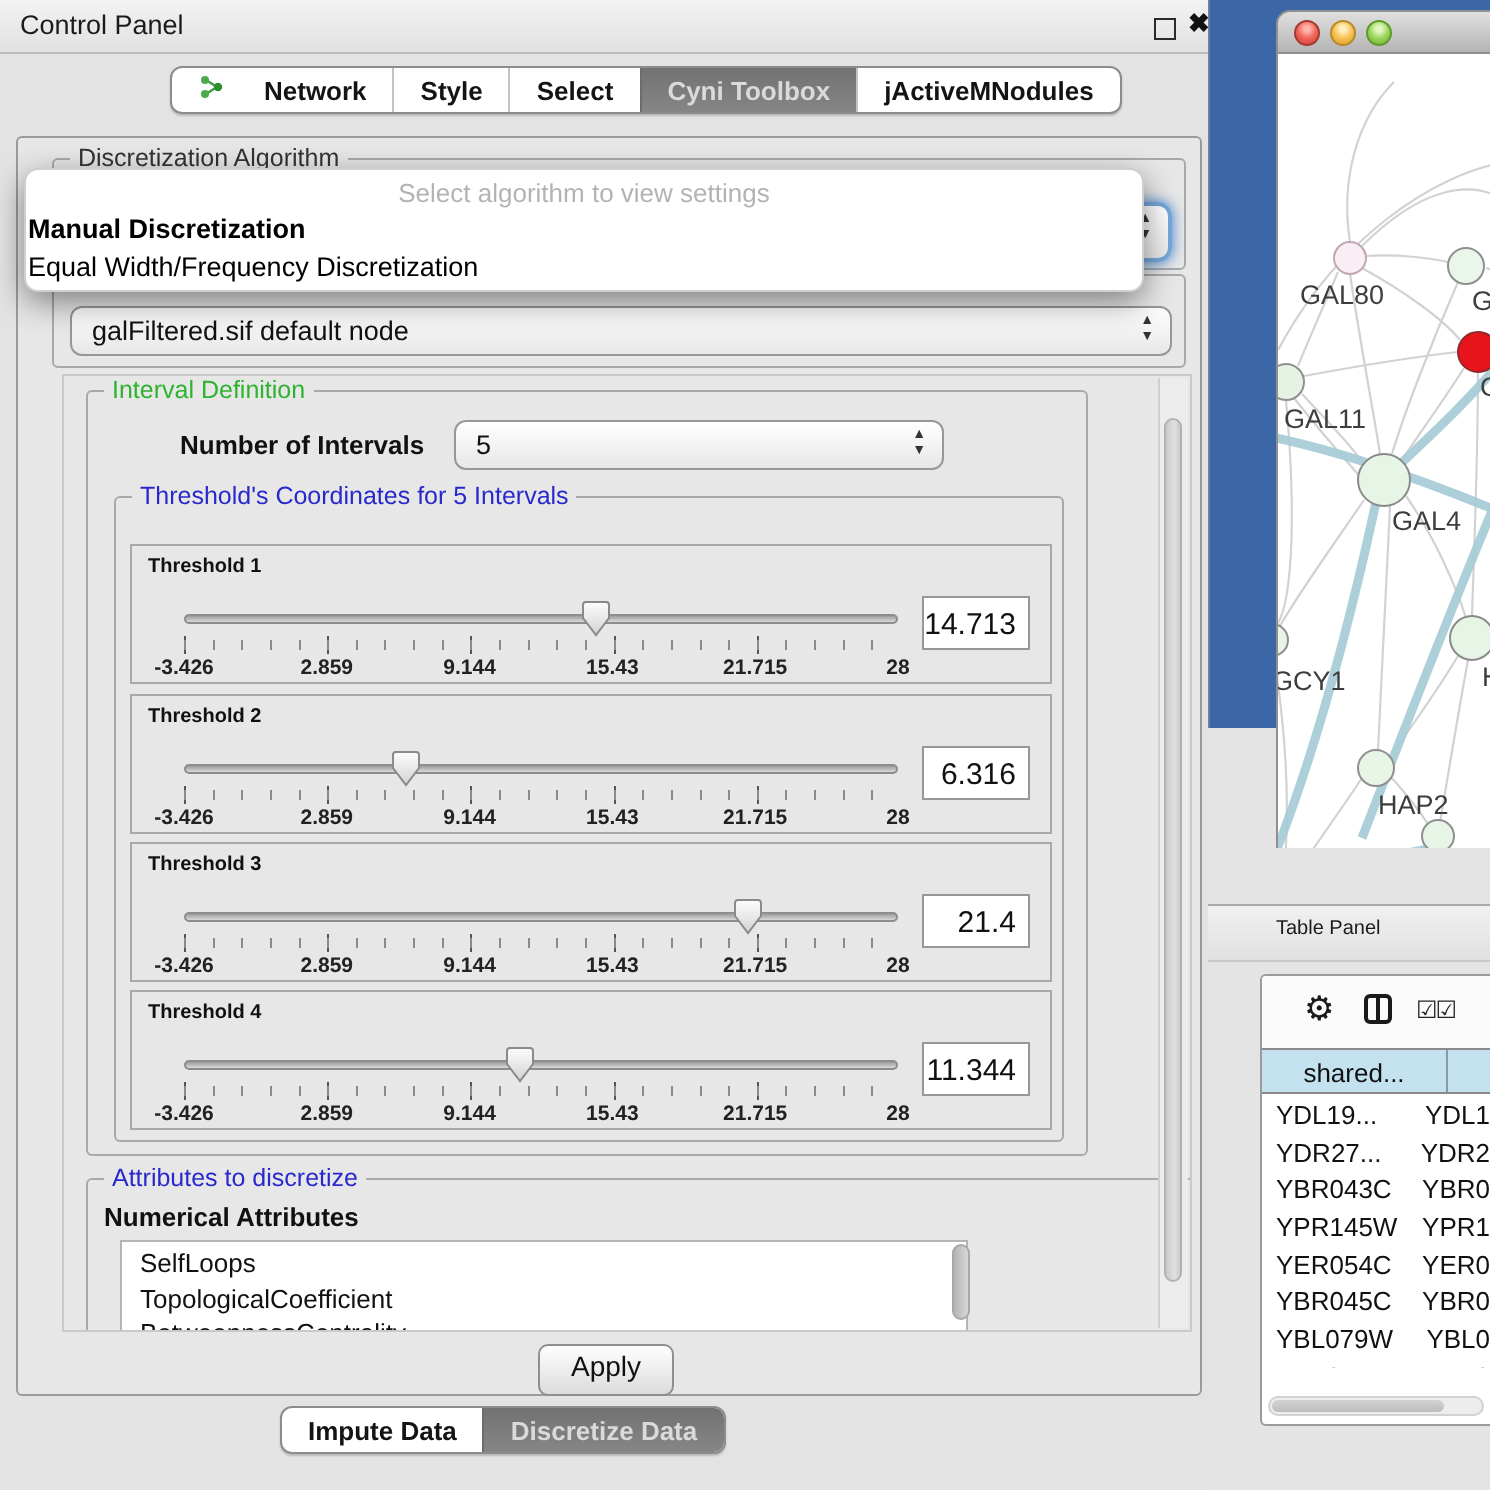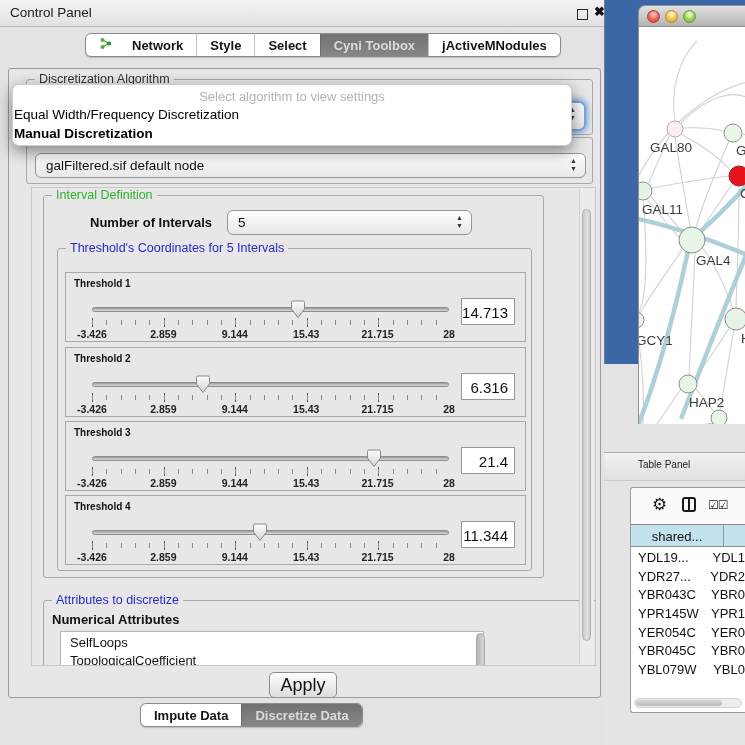--- a/index.html
+++ b/index.html
@@ -71,31 +71,31 @@
   .ticks-major{position:absolute;left:0;top:45px;width:calc(100% + 1px);height:9px;
     background:repeating-linear-gradient(90deg,#555 0 1px,transparent 1px 20%);}
   .ticks-minor{position:absolute;left:0;top:47px;width:calc(100% + 1px);height:5px;
     background:repeating-linear-gradient(90deg,#8a8a8a 0 1px,transparent 1px 4%);}
   .tick-labels{position:absolute;left:0;right:0;top:55px;height:12px;}
   .ticklab{position:absolute;transform:translateX(-50%);font-size:10.5px;font-weight:bold;color:#222;white-space:nowrap;}
   .value-box{position:absolute;right:10px;top:25px;width:54px;height:27px;background:#fff;
     border:1px solid #979797;box-sizing:border-box;font-size:15px;color:#111;
     text-align:right;padding:5px 6px 0 0;}
 
-  .g-attr{position:absolute;left:11px;top:412px;width:593px;height:120px;border:1px solid #a9a9a9;border-radius:3px;box-sizing:border-box;}
+  .g-attr{position:absolute;left:11px;top:401px;width:593px;height:120px;border:1px solid #a9a9a9;border-radius:3px;box-sizing:border-box;}
   .na-label{position:absolute;left:8px;top:11px;font-size:13px;font-weight:bold;color:#111;}
   .attr-list{position:absolute;left:16px;top:30px;width:424px;height:84px;background:#fff;
     border:1px solid #b5b5b5;box-sizing:border-box;overflow:hidden;padding:2px 0 0 9px;}
   .attr-item{font-size:13px;color:#111;line-height:17.5px;white-space:nowrap;}
   .attr-sb{position:absolute;right:2px;top:2px;width:9px;height:38px;border-radius:5px;
     background:linear-gradient(90deg,#b4b4b4,#d8d8d8);border:1px solid #a8a8a8;box-sizing:border-box;}
 
   .apply-btn{position:absolute;left:260px;top:603px;width:66px;height:22px;
     border:1px solid #8f8f8f;border-radius:5px;background:linear-gradient(#fefefe,#dcdcdc);
-    font-size:18px;color:#111;text-align:center;padding-top:2px;box-sizing:content-box;}
+    font-size:14px;color:#111;text-align:center;padding-top:2px;box-sizing:content-box;}
 
   
   .popup{position:absolute;left:12px;top:84px;width:558px;height:60px;background:#fff;
     border:1px solid #cfcfcf;border-radius:7px;box-shadow:0 5px 16px rgba(0,0,0,.45);z-index:60;}
   .popup-hint{text-align:center;color:#b3b3b3;font-size:13px;margin-top:4px;}
   .popup-opt{font-size:13.5px;color:#000;margin:2px 0 0 1px;line-height:17px;}
   .popup-opt.hl{font-weight:bold;}
 
   
   .netframe{position:absolute;left:604px;top:0;width:141px;height:364px;background:#3b67a6;border-left:1px solid #68819f;box-sizing:border-box;}
@@ -335,22 +335,22 @@
       <div class="vsb">
         <div class="vsb-thumb"></div>
       </div>
     </div>
 
     <div class="apply-btn">Apply</div>
   </div>
 
   <div class="popup">
     <div class="popup-hint">Select algorithm to view settings</div>
+    <div class="popup-opt hl">Manual Discretization</div>
     <div class="popup-opt">Equal Width/Frequency Discretization</div>
-    <div class="popup-opt hl">Manual Discretization</div>
   </div>
 
   <div class="segbar botseg">
     <div class="seg">
         <span>Impute Data</span>
       </div>
     <div class="seg sel">
         <span>Discretize Data</span>
       </div>
   </div>

